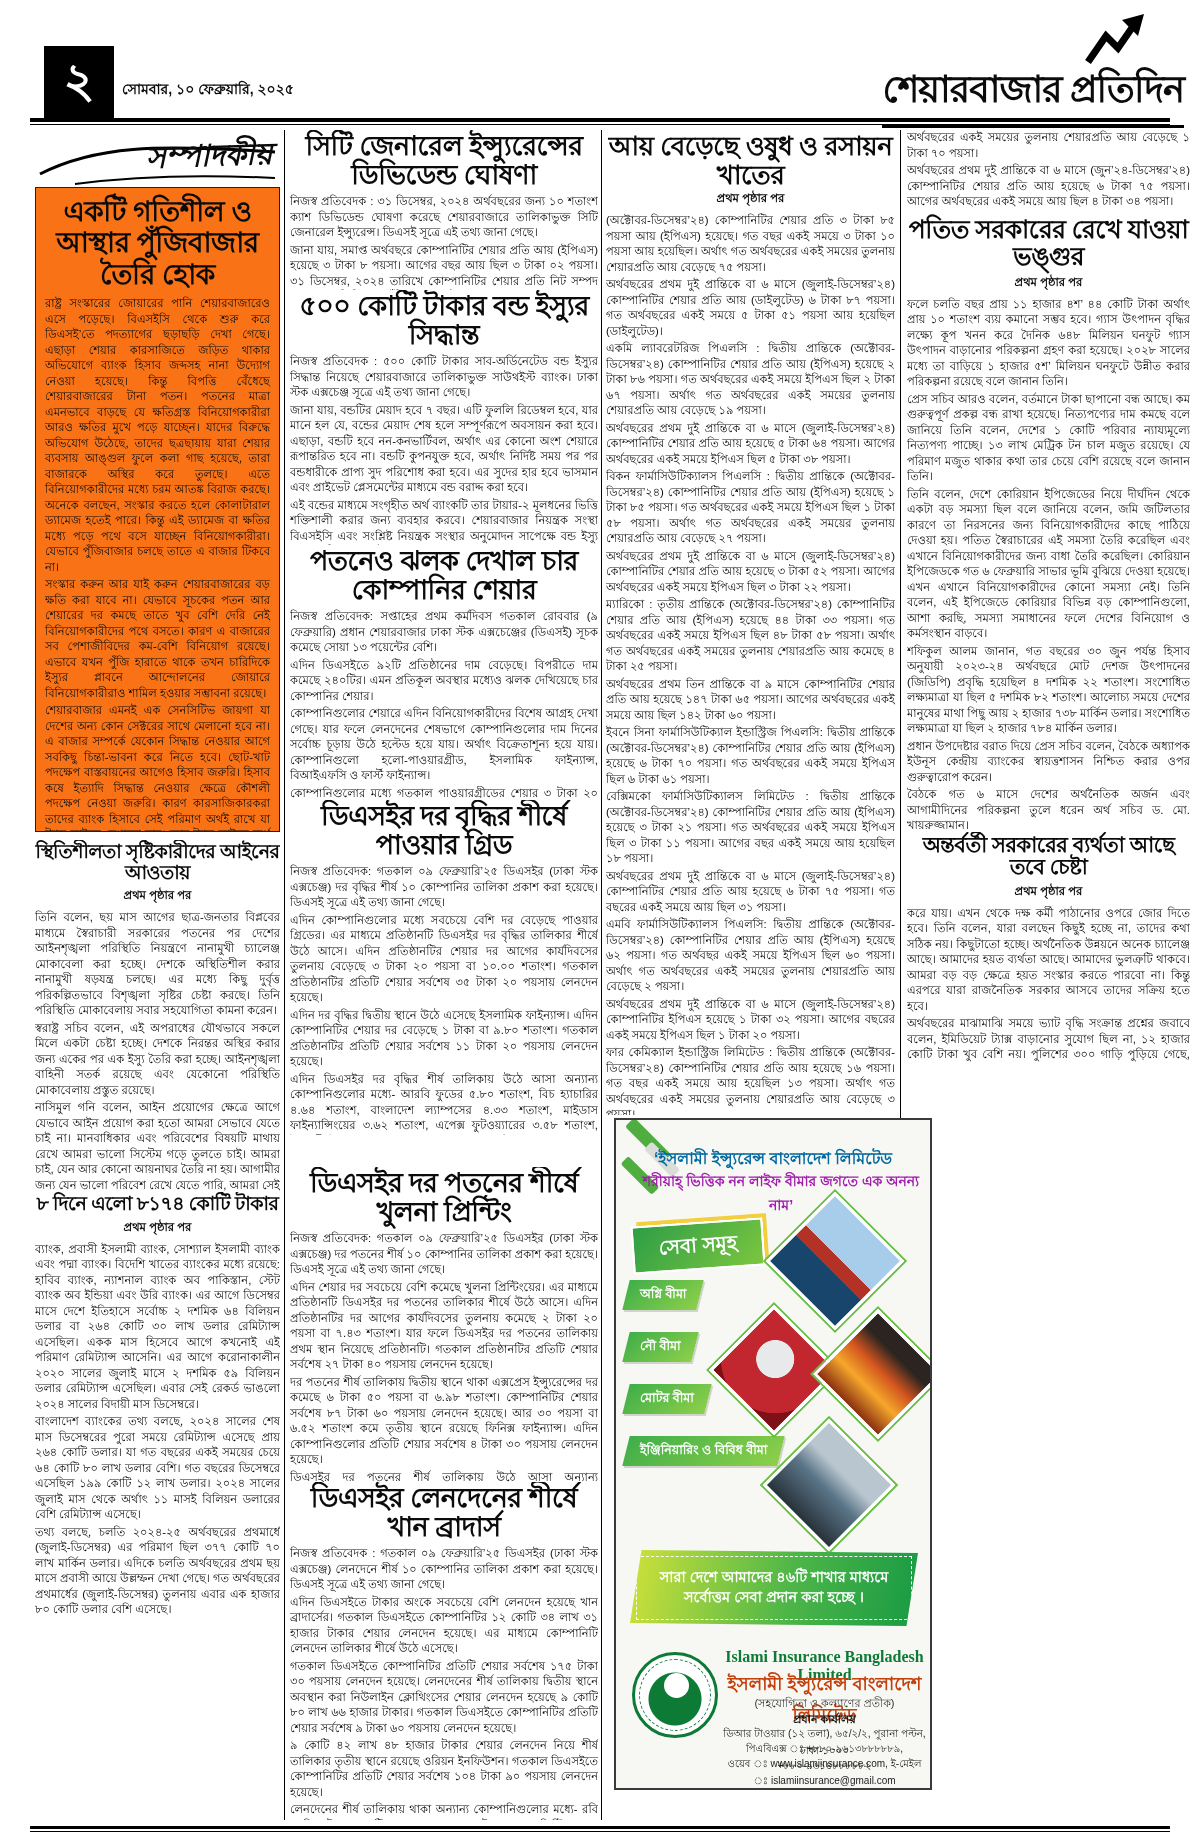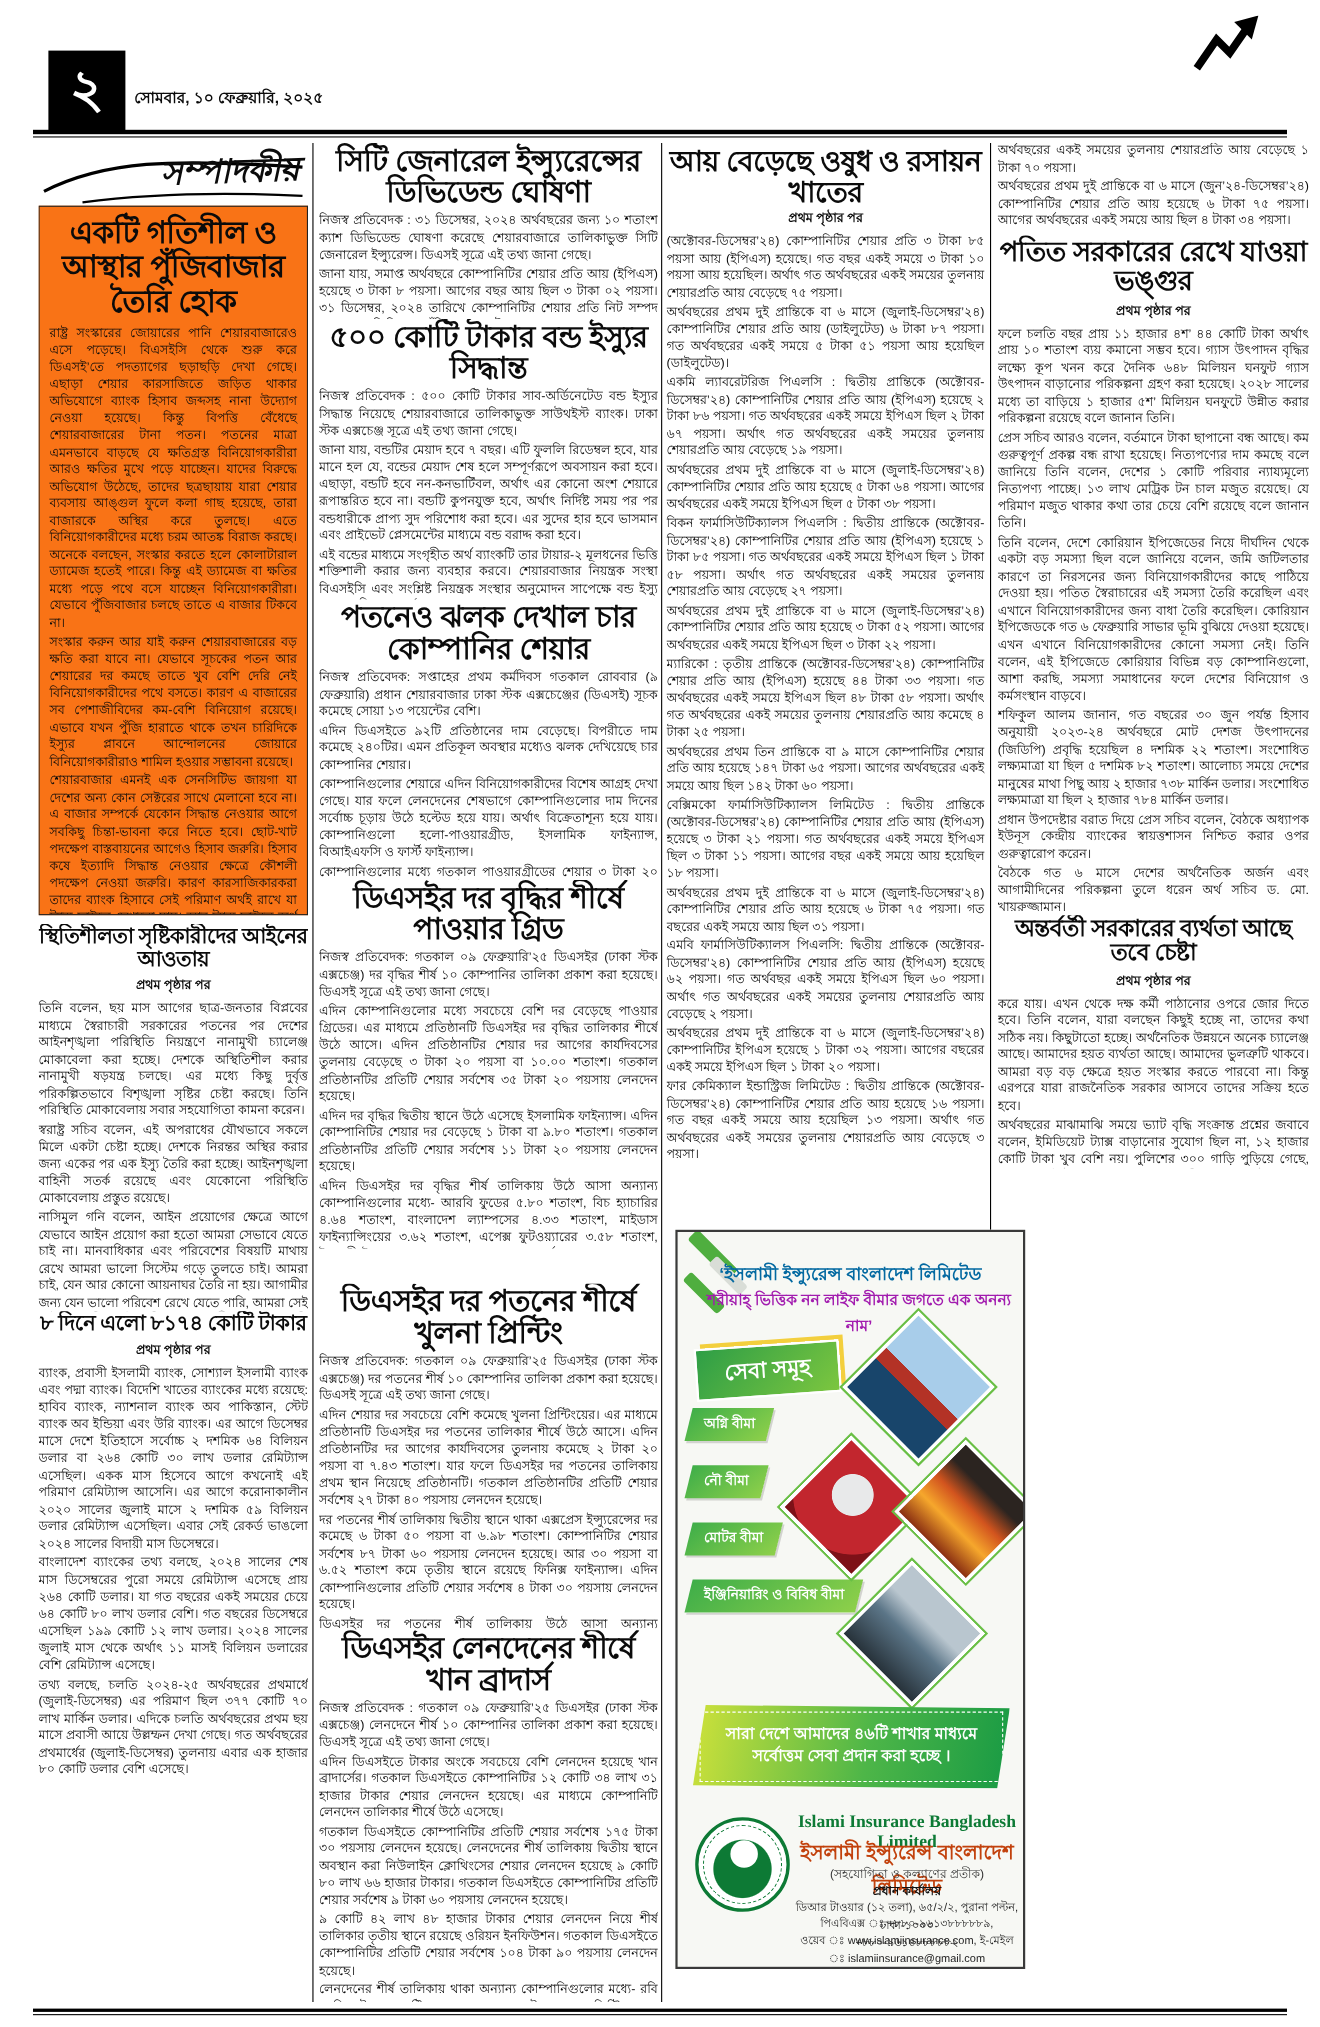--- a/index.html
+++ b/index.html
@@ -117,20 +117,21 @@
     <span>২</span>
   </div>
   <div class="date">সোমবার, ১০ ফেব্রুয়ারি, ২০২৫</div>
   <div class="masthead">
     <span class="arrow">
       <svg width="70" height="55" viewBox="0 0 70 55">
           <path d="M4 48 L22 22 L34 34 L52 8" stroke="#000" stroke-width="7" fill="none"></path>
           <path d="M38 6 L60 0 L54 22 Z" fill="#000"></path>
         </svg>
     </span>
+    <span>শেয়ারবাজার প্রতিদিন</span>
   </div>
   <div class="head-rule"></div>
 
   <div class="divider d1"></div>
   <div class="divider d2"></div>
   <div class="divider d3"></div>
 
   <section class="col col1">
     <div class="ed-label">
       <svg width="245" height="54">
@@ -213,20 +214,21 @@
     <div class="kicker">প্রথম পৃষ্ঠার পর</div>
     <div class="body">
         <p>(অক্টোবর-ডিসেম্বর’২৪) কোম্পানিটির শেয়ার প্রতি ৩ টাকা ৮৫ পয়সা আয় (ইপিএস) হয়েছে। গত বছর একই সময়ে ৩ টাকা ১০ পয়সা আয় হয়েছিল। অর্থাৎ গত অর্থবছরের একই সময়ের তুলনায় শেয়ারপ্রতি আয় বেড়েছে ৭৫ পয়সা।</p>
         <p>অর্থবছরের প্রথম দুই প্রান্তিকে বা ৬ মাসে (জুলাই-ডিসেম্বর’২৪) কোম্পানিটির শেয়ার প্রতি আয় (ডাইলুটেড) ৬ টাকা ৮৭ পয়সা। গত অর্থবছরের একই সময়ে ৫ টাকা ৫১ পয়সা আয় হয়েছিল (ডাইলুটেড)।</p>
         <p>একমি ল্যাবরেটরিজ পিএলসি : দ্বিতীয় প্রান্তিকে (অক্টোবর-ডিসেম্বর’২৪) কোম্পানিটির শেয়ার প্রতি আয় (ইপিএস) হয়েছে ২ টাকা ৮৬ পয়সা। গত অর্থবছরের একই সময়ে ইপিএস ছিল ২ টাকা ৬৭ পয়সা। অর্থাৎ গত অর্থবছরের একই সময়ের তুলনায় শেয়ারপ্রতি আয় বেড়েছে ১৯ পয়সা।</p>
         <p>অর্থবছরের প্রথম দুই প্রান্তিকে বা ৬ মাসে (জুলাই-ডিসেম্বর’২৪) কোম্পানিটির শেয়ার প্রতি আয় হয়েছে ৫ টাকা ৬৪ পয়সা। আগের অর্থবছরের একই সময়ে ইপিএস ছিল ৫ টাকা ৩৮ পয়সা।</p>
         <p>বিকন ফার্মাসিউটিক্যালস পিএলসি : দ্বিতীয় প্রান্তিকে (অক্টোবর-ডিসেম্বর’২৪) কোম্পানিটির শেয়ার প্রতি আয় (ইপিএস) হয়েছে ১ টাকা ৮৫ পয়সা। গত অর্থবছরের একই সময়ে ইপিএস ছিল ১ টাকা ৫৮ পয়সা। অর্থাৎ গত অর্থবছরের একই সময়ের তুলনায় শেয়ারপ্রতি আয় বেড়েছে ২৭ পয়সা।</p>
         <p>অর্থবছরের প্রথম দুই প্রান্তিকে বা ৬ মাসে (জুলাই-ডিসেম্বর’২৪) কোম্পানিটির শেয়ার প্রতি আয় হয়েছে ৩ টাকা ৫২ পয়সা। আগের অর্থবছরের একই সময়ে ইপিএস ছিল ৩ টাকা ২২ পয়সা।</p>
         <p>ম্যারিকো : তৃতীয় প্রান্তিকে (অক্টোবর-ডিসেম্বর’২৪) কোম্পানিটির শেয়ার প্রতি আয় (ইপিএস) হয়েছে ৪৪ টাকা ৩৩ পয়সা। গত অর্থবছরের একই সময়ে ইপিএস ছিল ৪৮ টাকা ৫৮ পয়সা। অর্থাৎ গত অর্থবছরের একই সময়ের তুলনায় শেয়ারপ্রতি আয় কমেছে ৪ টাকা ২৫ পয়সা।</p>
         <p>অর্থবছরের প্রথম তিন প্রান্তিকে বা ৯ মাসে কোম্পানিটির শেয়ার প্রতি আয় হয়েছে ১৪৭ টাকা ৬৫ পয়সা। আগের অর্থবছরের একই সময়ে আয় ছিল ১৪২ টাকা ৬০ পয়সা।</p>
+        <p>ইবনে সিনা ফার্মাসিউটিক্যাল ইন্ডাস্ট্রিজ পিএলসি: দ্বিতীয় প্রান্তিকে (অক্টোবর-ডিসেম্বর’২৪) কোম্পানিটির শেয়ার প্রতি আয় (ইপিএস) হয়েছে ৬ টাকা ৭০ পয়সা। গত অর্থবছরের একই সময়ে ইপিএস ছিল ৬ টাকা ৬১ পয়সা।</p>
         <p>বেক্সিমকো ফার্মাসিউটিক্যালস লিমিটেড : দ্বিতীয় প্রান্তিকে (অক্টোবর-ডিসেম্বর’২৪) কোম্পানিটির শেয়ার প্রতি আয় (ইপিএস) হয়েছে ৩ টাকা ২১ পয়সা। গত অর্থবছরের একই সময়ে ইপিএস ছিল ৩ টাকা ১১ পয়সা। আগের বছর একই সময়ে আয় হয়েছিল ১৮ পয়সা।</p>
         <p>অর্থবছরের প্রথম দুই প্রান্তিকে বা ৬ মাসে (জুলাই-ডিসেম্বর’২৪) কোম্পানিটির শেয়ার প্রতি আয় হয়েছে ৬ টাকা ৭৫ পয়সা। গত বছরের একই সময়ে আয় ছিল ৩১ পয়সা।</p>
         <p>এমবি ফার্মাসিউটিক্যালস পিএলসি: দ্বিতীয় প্রান্তিকে (অক্টোবর-ডিসেম্বর’২৪) কোম্পানিটির শেয়ার প্রতি আয় (ইপিএস) হয়েছে ৬২ পয়সা। গত অর্থবছর একই সময়ে ইপিএস ছিল ৬০ পয়সা। অর্থাৎ গত অর্থবছরের একই সময়ের তুলনায় শেয়ারপ্রতি আয় বেড়েছে ২ পয়সা।</p>
         <p>অর্থবছরের প্রথম দুই প্রান্তিকে বা ৬ মাসে (জুলাই-ডিসেম্বর’২৪) কোম্পানিটির ইপিএস হয়েছে ১ টাকা ৩২ পয়সা। আগের বছরের একই সময়ে ইপিএস ছিল ১ টাকা ২০ পয়সা।</p>
         <p>ফার কেমিক্যাল ইন্ডাস্ট্রিজ লিমিটেড : দ্বিতীয় প্রান্তিকে (অক্টোবর-ডিসেম্বর’২৪) কোম্পানিটির শেয়ার প্রতি আয় হয়েছে ১৬ পয়সা। গত বছর একই সময়ে আয় হয়েছিল ১৩ পয়সা। অর্থাৎ গত অর্থবছরের একই সময়ের তুলনায় শেয়ারপ্রতি আয় বেড়েছে ৩ পয়সা।</p>
       </div>
   </section>
 
   <section class="col col4">
     <div class="body lead">

